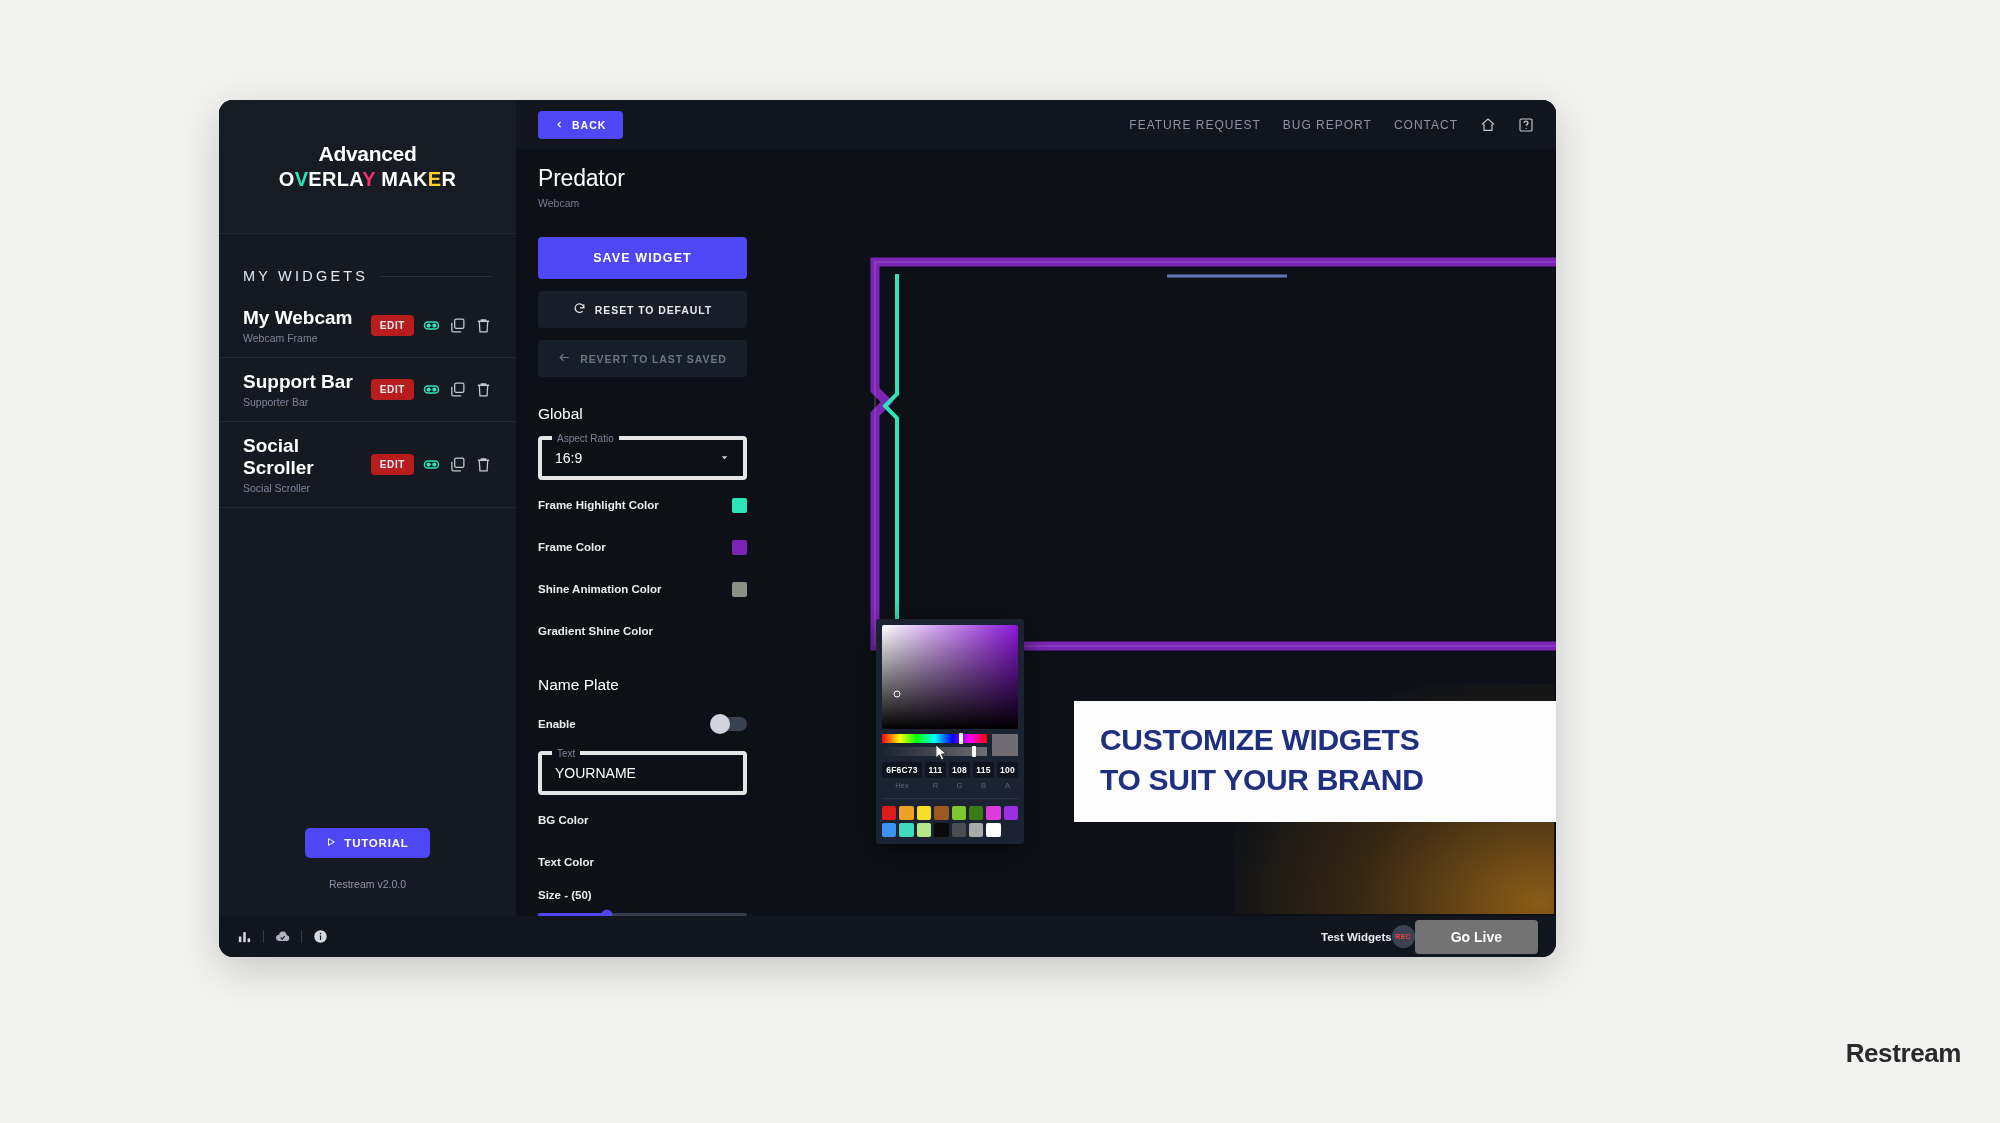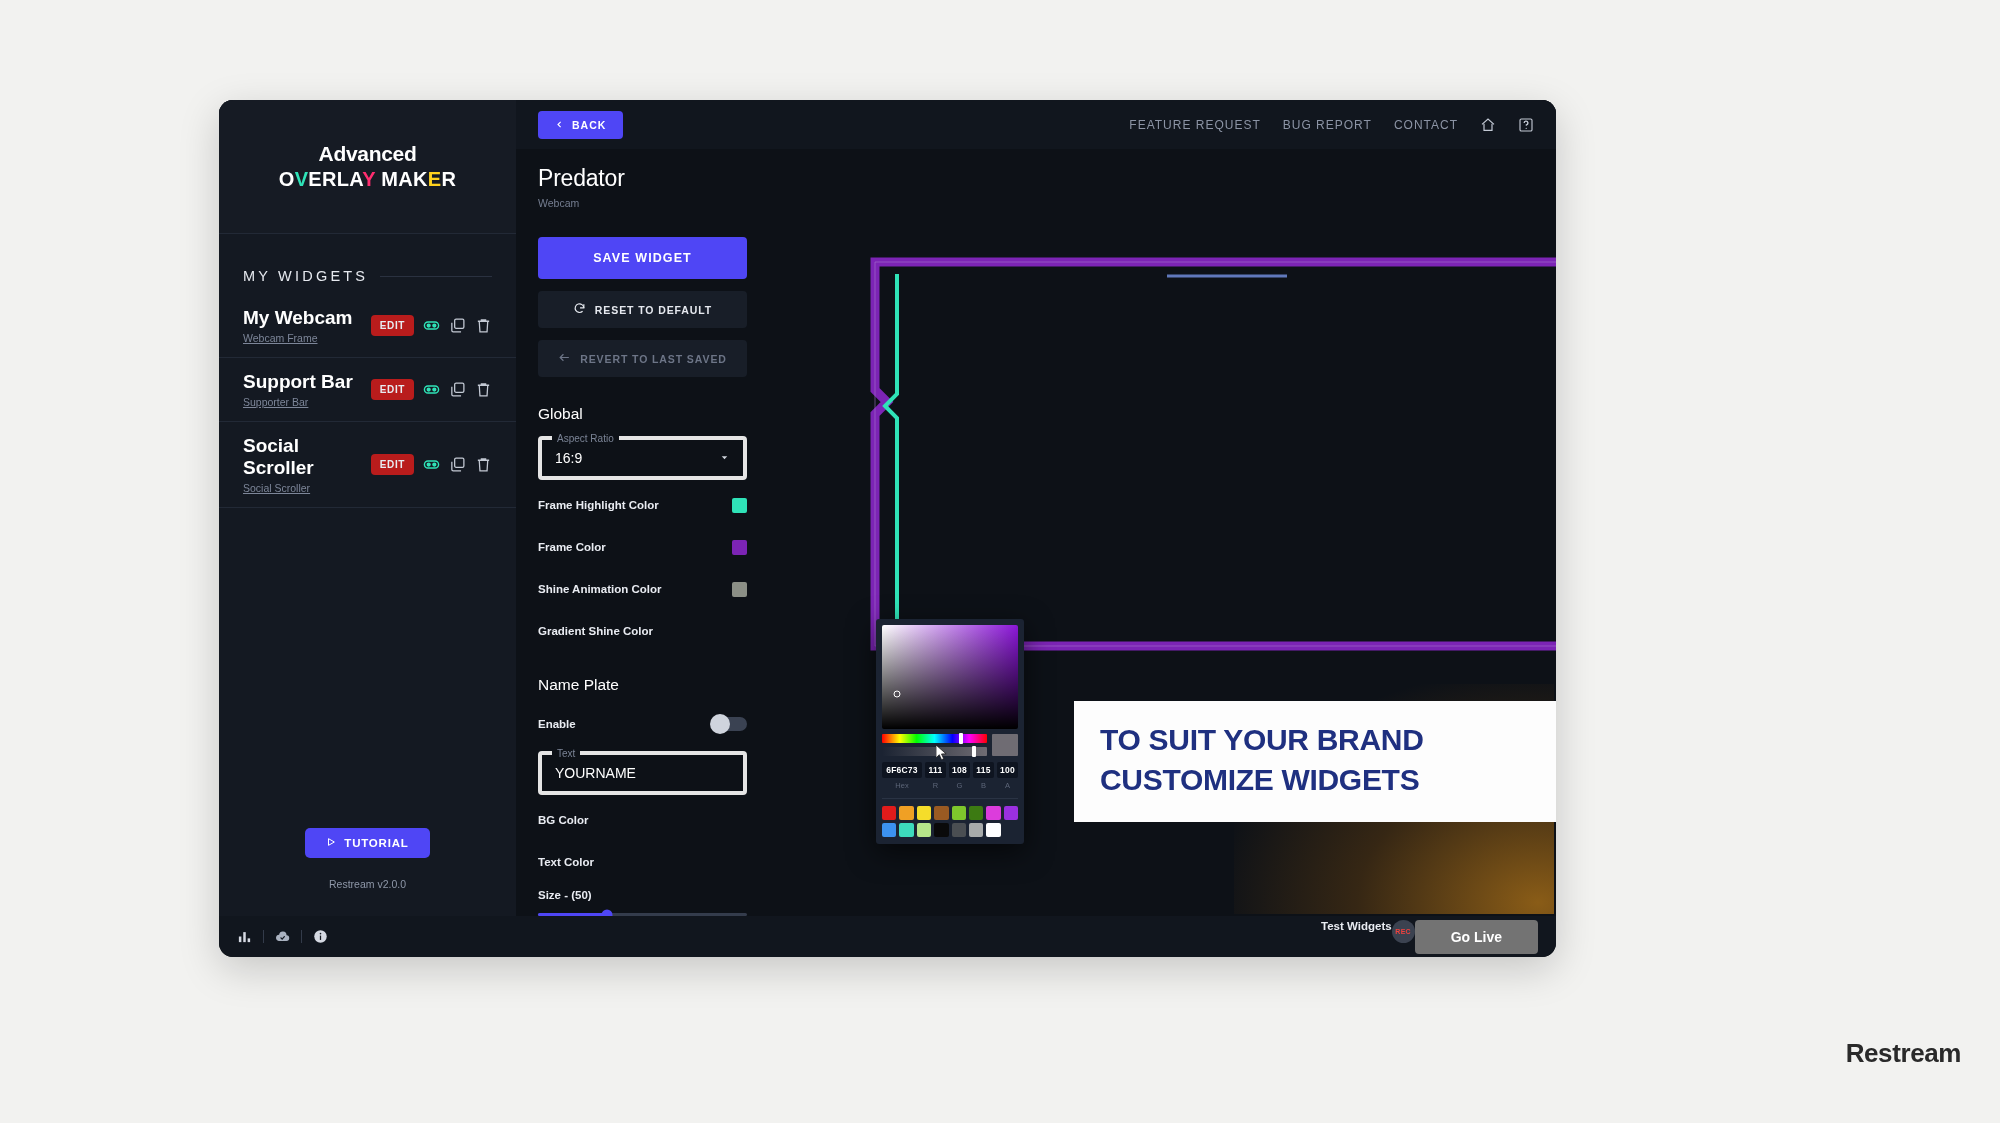--- a/index.html
+++ b/index.html
@@ -60,21 +60,21 @@
   .my-widgets-hdr .rule { flex: 1; height: 1px; background: #2a3140; }
 
   .widget-row {
     padding: 13px 24px 13px 24px;
     border-bottom: 1px solid #222936;
     display: flex; align-items: center;
   }
   .widget-row:first-of-type { border-top: 1px solid #222936; }
   .w-texts { flex: 1; min-width: 0; }
   .w-name { color: #fff; font-size: 19px; font-weight: bold; margin-bottom: 3px; }
-  .w-sub { color: #7d8699; font-size: 10.5px; text-decoration: underline; }
+  .w-sub { color: #7d8699; font-size: 10.5px; }
   .w-actions { display: flex; align-items: center; gap: 9px; }
   .edit-btn {
     background: #b91c1c; color: #e8ebf1;
     font-size: 10px; font-weight: bold; letter-spacing: .6px;
     padding: 5px 9px; border-radius: 4px; border: none;
     font-family: inherit; cursor: pointer;
   }
   .ic { width: 17px; height: 17px; display: block; cursor: pointer; }
   .ic svg { width: 100%; height: 100%; display: block; }
 
@@ -266,21 +266,21 @@
   
   .bottombar {
     height: 41px; background: #11161e;
     display: flex; align-items: center;
     padding: 0 18px; flex-shrink: 0;
   }
   .bb-left { display: flex; align-items: center; gap: 11px; }
   .bb-ic { width: 15px; height: 15px; cursor: pointer; }
   .bb-ic svg { width: 100%; height: 100%; display: block; }
   .bb-div { width: 1px; height: 13px; background: #333b4a; }
-  .bb-right { margin-left: auto; display: flex; align-items: flex-start; gap: 0; }
+  .bb-right { margin-left: auto; display: flex; align-items: center; gap: 0; }
   .test-widgets { color: #e9ecf2; font-size: 11.5px; font-weight: bold; cursor: pointer; }
   .rec-badge {
     width: 23px; height: 23px; border-radius: 50%;
     background: #3b4250; display: flex; align-items: center; justify-content: center;
     color: #f0413e; font-size: 7px; font-weight: bold; letter-spacing: .3px; cursor: pointer;
   }
   .golive-btn {
     background: #737373; color: #fff; border: none;
     border-radius: 4px; padding: 9px 36px;
     font-size: 14px; font-weight: bold; font-family: inherit; cursor: pointer;
@@ -515,22 +515,22 @@
           <svg class="ov-frame" viewBox="0 0 791 420">
             <path d="M20 8 H700 L770 8 L770 70 L758 82 L770 94 L770 180 L758 192 L770 204 L770 392 H120 L96 392 L8 392 L8 160 L20 148 L8 136 L8 8 Z" fill="none" stroke="#7c24b5" stroke-width="9"></path>
             <path d="M20 8 H770 L770 392 H8 L8 8 Z" fill="none" stroke="#a77ad0" stroke-width="1" opacity=".55"></path>
             <path d="M30 20 V140 L18 152 L30 164 V380" fill="none" stroke="#2fe3b8" stroke-width="4"></path>
             <path d="M760 20 V66 L748 78 L760 90 V176 L748 188 L760 200 V380" fill="none" stroke="#2fe3b8" stroke-width="4"></path>
             <line x1="300" y1="22" x2="420" y2="22" stroke="#6f8bd8" stroke-width="3" opacity=".85"></line>
           </svg>
           <div class="glow"></div>
 
           <div class="caption-banner">
+            <div>CUSTOMIZE WIDGETS</div>
             <div>TO SUIT YOUR BRAND</div>
-            <div>CUSTOMIZE WIDGETS</div>
           </div>
         </div>
 
         <div class="picker">
           <div class="sat-area">
             <span class="sat-cursor"></span>
           </div>
           <div class="sliders-row">
             <div class="sliders-col">
               <div class="hue-bar">

